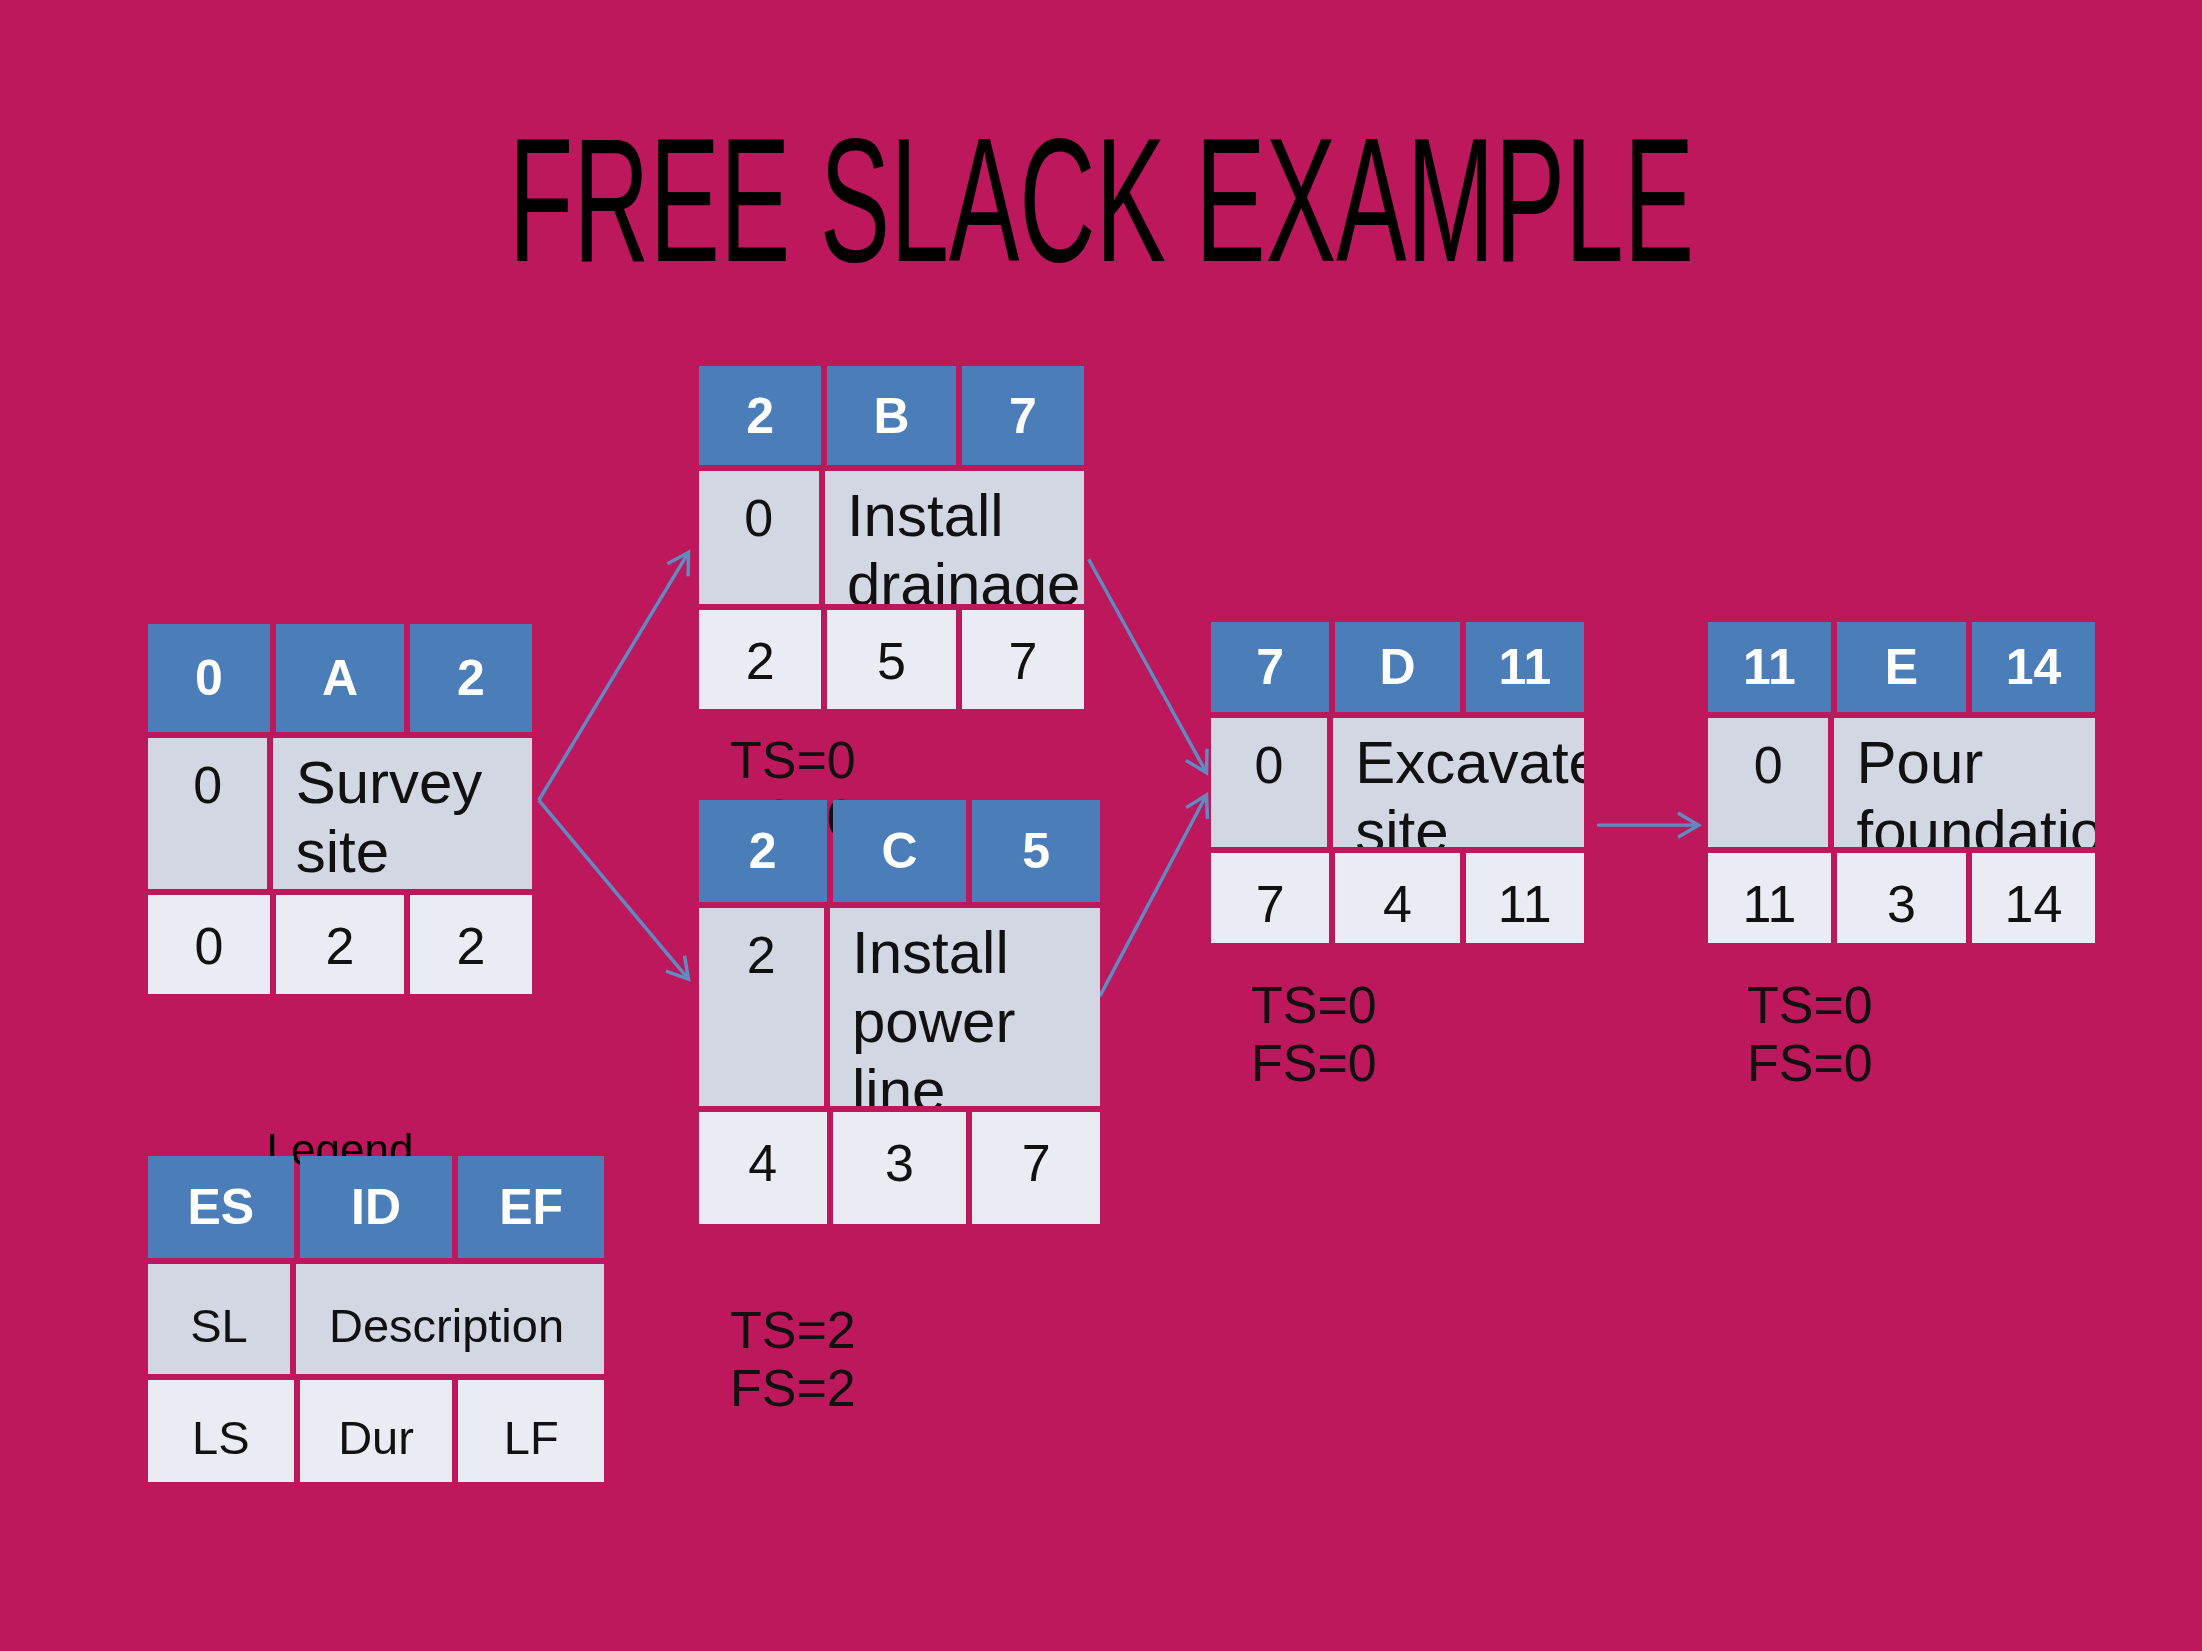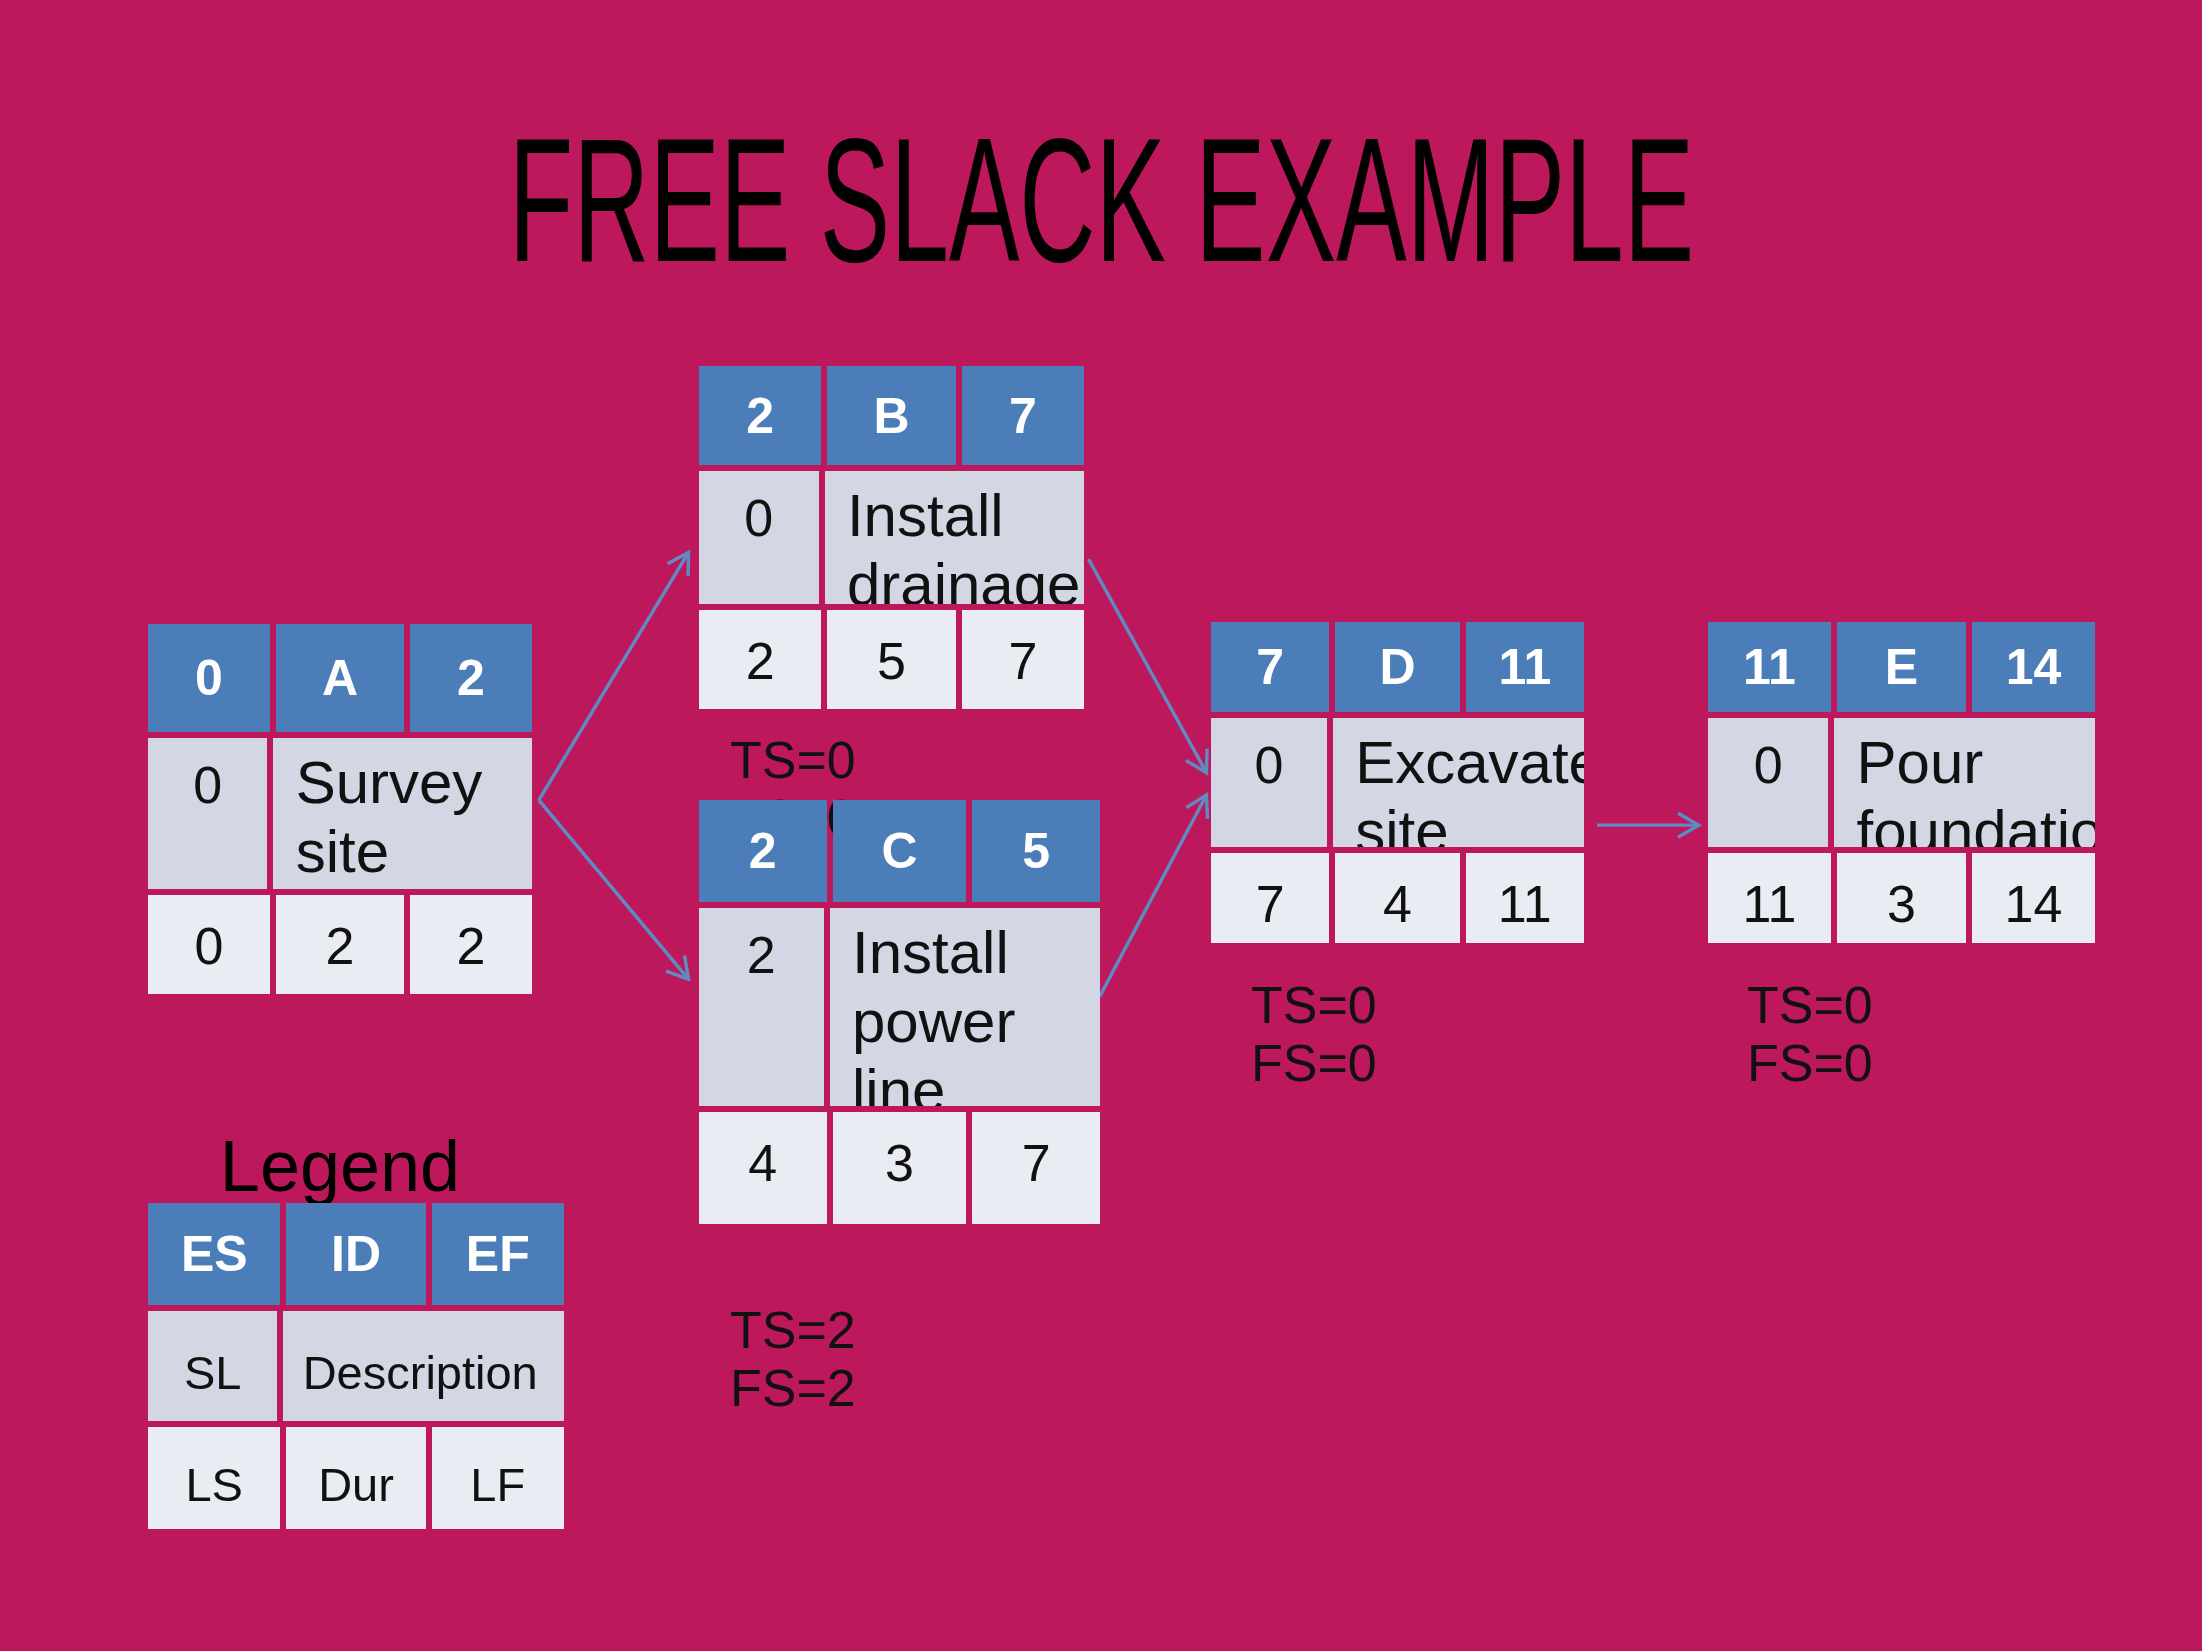--- a/index.html
+++ b/index.html
@@ -41,21 +41,21 @@
     font-size: 52px; text-align: center; padding-top: 20.6px;
   }
 
   .slack {
     position: absolute; color: var(--text, #111);
     font-size: 52px; line-height: 58px; white-space: nowrap;
   }
 
   .legend-title {
     position: absolute; left: 148px; top: 1125px; width: 384px;
-    text-align: center; font-size: 72px; color: #000; font-weight: 400;
+    text-align: center; font-size: 44px; color: #000; font-weight: 400;
   }
   .legend .mid-num, .legend .bot-num, .legend .desc-cell {
     padding-top: 12px; display: flex; align-items: center; justify-content: center;
     font-size: 47px; line-height: 1;
   }
   .legend .desc-cell { padding-left: 0; }
 
   svg.arrows { position: absolute; left: 0; top: 0; width: 2203px; height: 1652px; pointer-events: none; }
   .arrow-line { stroke: var(--arrow-blue, #5f8bc3); stroke-width: 4; fill: none; }
   .arrow-head { stroke: var(--arrow-blue, #5f8bc3); stroke-width: 4; fill: none; }
@@ -175,21 +175,21 @@
       <div class="cell bot-num">3</div>
       <div class="cell bot-num">14</div>
     </div>
     <div class="slack" style="left:39px; top:calc(100% + 33px);">
       <div>TS=0</div>
       <div>FS=0</div>
     </div>
   </div>
 
   <div class="legend-title">Legend</div>
-  <div class="node legend" style="left:148px; top:1203px; width:416px;justify-content:center; --h1:102px; --h2:110px; --h3:102px;">
+  <div class="node legend" style="left:148px; top:1156px; width:456px;justify-content:center; --h1:102px; --h2:110px; --h3:102px;">
     <div class="row three r1">
       <div class="cell hdr-cell">ES</div>
       <div class="cell hdr-cell">ID</div>
       <div class="cell hdr-cell">EF</div>
     </div>
     <div class="row two r2">
       <div class="cell mid-num">SL</div>
       <div class="cell desc-cell">Description</div>
     </div>
     <div class="row three r3">

